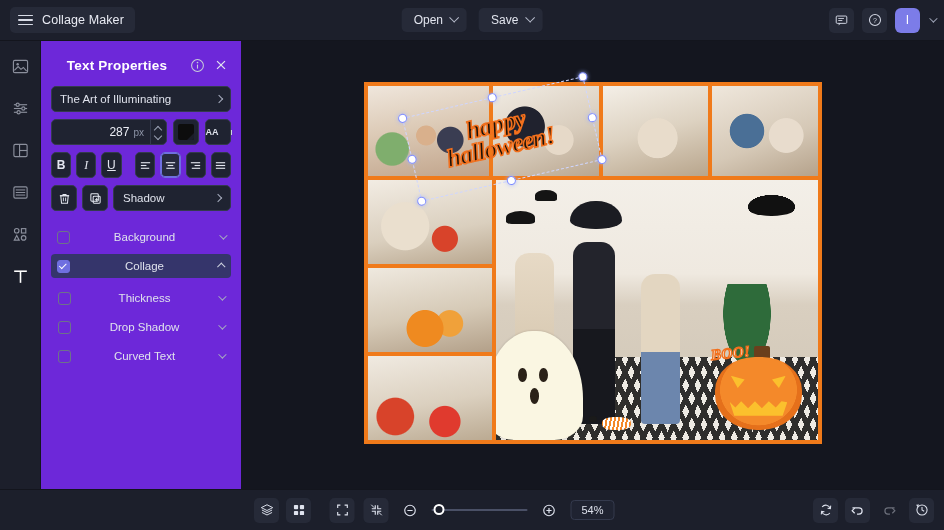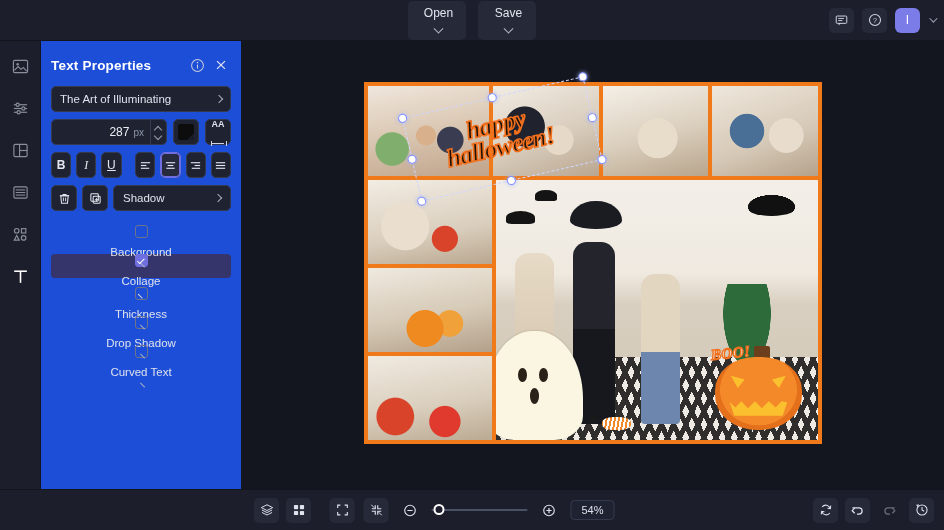--- a/index.html
+++ b/index.html
@@ -31,21 +31,21 @@
   .brand-label { font-size: 12.5px; color: #e9ebf3; letter-spacing: .1px; }
 
   .center-actions {
     position: absolute; left: 50%; transform: translateX(-50%);
     display: flex; gap: 12px; align-items: center;
   }
   .pill {
     background: #262a38; border-radius: 5px;
     padding: 5px 9px 5px 12px; font-size: 12px; color: #e2e5ee;
     display: flex; align-items: center; gap: 8px; cursor: pointer;
-    min-width: 58px; justify-content: center; flex-direction: column;
+    min-width: 58px; justify-content: center;
   }
   .chev { width: 7px; height: 7px; border-right: 1.4px solid #b9bece; border-bottom: 1.4px solid #b9bece;
           transform: rotate(45deg) translate(-2px,-2px); display:inline-block; }
 
   .right-actions { position: absolute; right: 9px; display: flex; align-items: center; gap: 8px; }
   .icon-btn {
     width: 25px; height: 25px; border-radius: 5px; background: #262a38;
     display: flex; align-items: center; justify-content: center; cursor: pointer;
   }
   .avatar {
@@ -64,22 +64,22 @@
     width: 41px; flex: 0 0 41px; background: #1c1f2b;
     display: flex; flex-direction: column; align-items: center;
     padding-top: 12px; gap: 16px;
     border-right: 1px solid #14161f;
   }
   .rail-item { width: 26px; height: 26px; display: flex; align-items: center; justify-content: center; cursor: pointer; opacity: .62; }
   .rail-item.active { opacity: 1; }
 
   
   .panel {
-    width: 200px; flex: 0 0 200px; background: #1d4ed8;
-    padding: 0 10px; overflow: hidden;
+    width: 200px; flex: 0 0 200px; background: #6d28d9;
+    padding: 0 10px; overflow: hidden; text-align: center;
   }
   .panel-head {
     display: flex; align-items: center; height: 38px; margin-top: 5px;
   }
   .panel-title { font-size: 13.5px; font-weight: bold; color: #fff; flex: 1; letter-spacing: .2px; }
   .head-icon { width: 20px; height: 20px; display: flex; align-items: center; justify-content: center; cursor: pointer; margin-left: 4px; }
 
   .field {
     height: 26px; border: 1px solid #343a4d; border-radius: 5px;
     display: flex; align-items: center; padding: 0 8px;
@@ -108,21 +108,21 @@
     width: 26px; height: 26px; border: 1px solid #343a4d; border-radius: 5px; background: #1f2331;
     display: flex; align-items: center; justify-content: center; cursor: pointer;
   }
   .swatch { width: 16px; height: 16px; border-radius: 2px; position: relative; overflow: hidden; }
   .swatch::after {
     content: ""; position: absolute; right: 0; bottom: 0; width: 0; height: 0;
     border-left: 7px solid transparent; border-bottom: 7px solid #1a1d28;
   }
   .aa-btn {
     width: 26px; height: 26px; border: 1px solid #343a4d; border-radius: 5px; background: #1f2331;
-    display: flex; flex-direction: column; align-items: center; justify-content: center; cursor: pointer; gap: 12px;
+    display: flex; flex-direction: row; align-items: center; justify-content: center; cursor: pointer; gap: 12px;
   }
   .aa-txt { font-size: 9px; font-weight: bold; color: #dfe2ec; line-height: 1; }
   .aa-bar { width: 14px; height: 5px; position: relative; }
   .aa-bar::before { content:""; position:absolute; top:2px; left:1px; right:1px; height:1.2px; background:#cfd4e2; }
   .aa-bar::after {
     content:""; position:absolute; top:0px; left:0; width:3px; height:5px;
     border-left:1.2px solid #cfd4e2; border-right:1.2px solid #cfd4e2; left:0; width:14px;
   }
 
   .fmt-row { display: flex; gap: 5px; margin-top: 7px; }
@@ -137,21 +137,21 @@
   .act-row { display: flex; gap: 5px; margin-top: 7px; }
   .opt-box {
     flex: 1; height: 26px; border: 1px solid #343a4d; border-radius: 5px; background: #1f2331;
     display: flex; align-items: center; justify-content: space-between; padding: 0 9px;
     font-size: 11.5px; color: #dfe2ec; cursor: pointer;
   }
 
   .sections { margin-top: 14px; }
   .sec-row {
     height: 24px; display: flex; align-items: center; gap: 8px;
-    padding: 0 6px; border-radius: 4px; cursor: pointer; margin-bottom: 5px; flex-direction: column;
+    padding: 0 6px; border-radius: 4px; cursor: pointer; margin-bottom: 5px;
   }
   .sec-row.active { background: #35356b; }
   .cbx {
     width: 13px; height: 13px; border: 1.4px solid #6d7389; border-radius: 3px;
     flex: 0 0 13px; display: flex; align-items: center; justify-content: center;
   }
   .cbx.on { background: #6f6fe0; border-color: #6f6fe0; }
   .cbx.on::after {
     content: ""; width: 6px; height: 3px; border-left: 1.6px solid #fff; border-bottom: 1.6px solid #fff;
     transform: rotate(-45deg) translate(0px,-1px);
@@ -334,20 +334,28 @@
   }
   svg { display: block; }
 </style>
 </head>
 <body>
 
 <div class="app">
 
   <div class="topbar">
 
+    <div class="brand">
+      <span class="hamburger">
+          <i></i>
+          <i></i>
+          <i></i>
+        </span>
+      <span class="brand-label">Collage Maker</span>
+    </div>
 
     <div class="center-actions">
       <div class="pill">
         <span>Open</span>
         <span class="chev"></span>
       </div>
       <div class="pill">
         <span>Save</span>
         <span class="chev"></span>
       </div>

